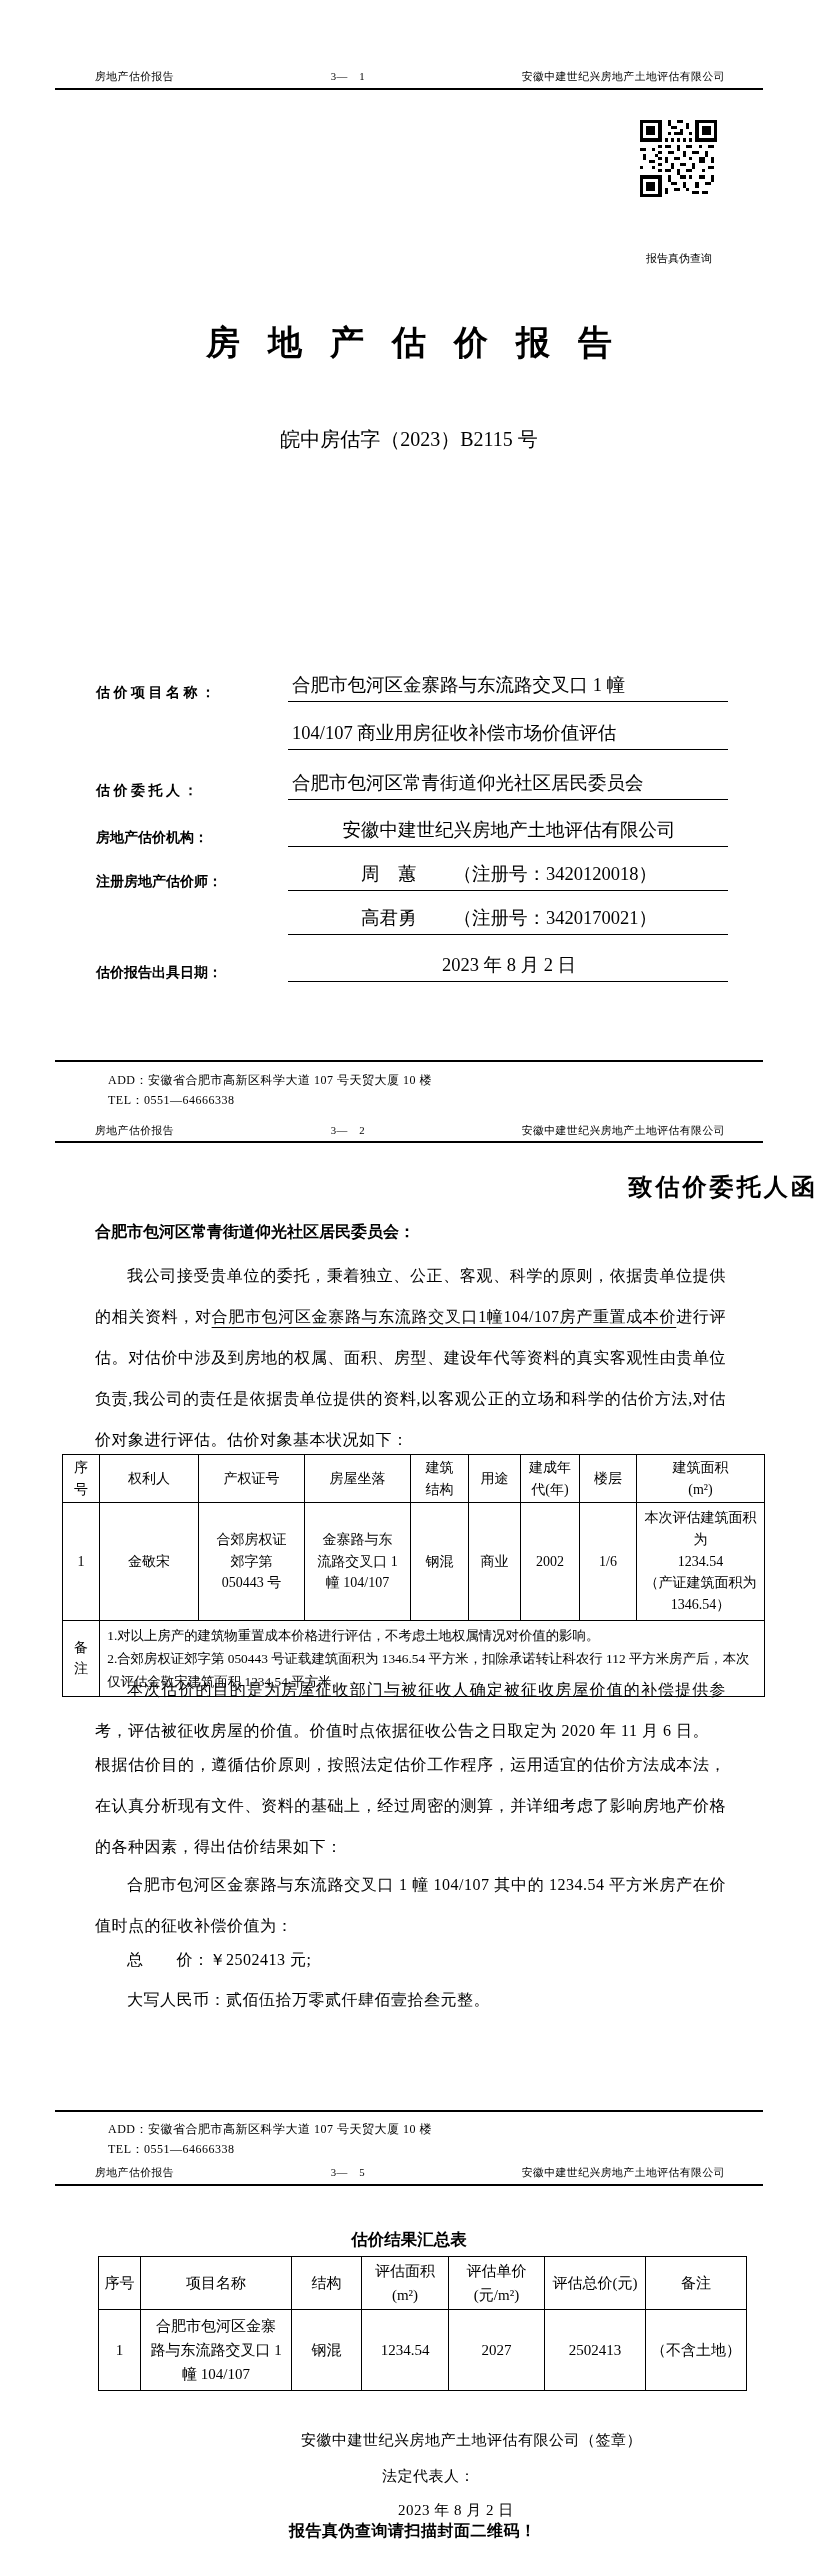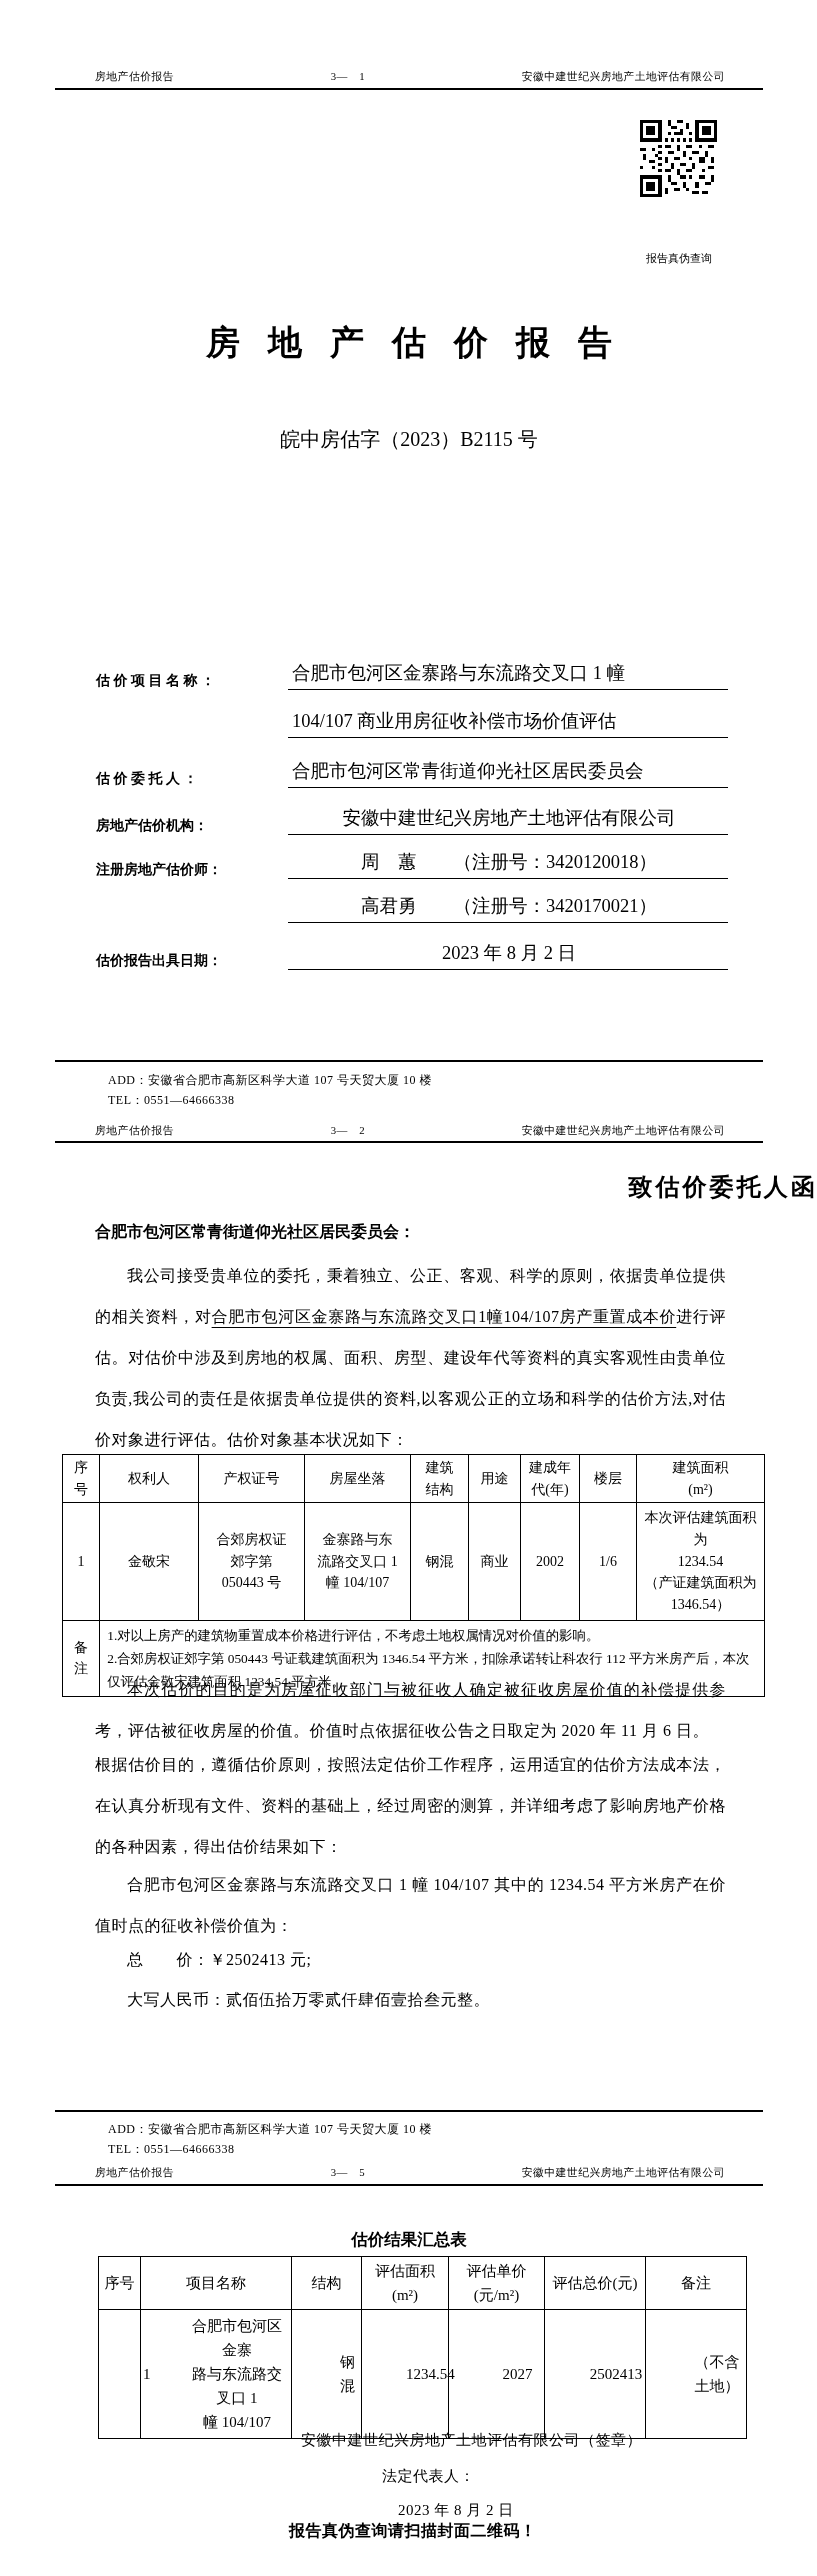--- a/index.html
+++ b/index.html
@@ -19,42 +19,42 @@
   .qr-box { left:640px; top:120px; width:77px; height:77px; }
   .qr-label { left:635px; top:203px; width:88px; text-align:center;
               font-size:11px; font-weight:normal;margin-top:48px; }
   .cover-title { left:0; width:100%; text-align:center; font-size:34px; font-weight:bold;
                  letter-spacing:28px; text-indent:28px; white-space:nowrap; }
   .cover-sub { left:0; width:100%; text-align:center; font-size:20px; }
   .field-row { left:96px; width:632px; display:flex; align-items:flex-end; }
   .field-label { width:192px; font-size:14px; font-weight:bold; flex:none;
                  white-space:nowrap; }
   .field-value { flex:1; font-size:18.5px; border-bottom:1.5px solid #000;
-                 padding:0 2.1px 4.1px 4.1px; text-align:center; white-space:nowrap; }
+                 padding:0 2.1px 4.1px 4.1px; text-align:center; white-space:nowrap;margin-top:12px; }
   .field-value.left { text-align:left; }
   
   .letter-title { left:0; width:100%; text-align:right; font-size:24px;
                   font-weight:bold; letter-spacing:3.1px; }
   .salutation { left:95px; font-size:16px; font-weight:bold; }
   .para { left:95px; width:631px; font-size:16px; line-height:41px;
           text-align:justify; letter-spacing:0.5px; }
   .indent { text-indent:32px; }
   .para u { text-decoration:underline; text-underline-offset:5.2px; }
   .price-line { left:127px; font-size:16px; letter-spacing:0.5px; }
   
   table { border-collapse:collapse; border:1.5px solid #000; table-layout:fixed; }
   td { border:1px solid #000; text-align:center; vertical-align:middle;
        white-space:pre-line; padding:4.1px 2.1px; }
   #subject-table { left:62px; width:701px; }
   #subject-table td { font-size:14px; line-height:21.6px; }
   #subject-table tr.hdr td { height:46px; padding:2.1px 1px; }
   #subject-table td.notes { text-align:left; font-size:13.4px; line-height:23px;
                             padding:3.1px 7.2px; }
   #summary-table { left:98px; width:648px; }
-  #summary-table td { font-size:15px; line-height:24px;padding-left:44px; }
+  #summary-table td { font-size:15px; line-height:24px; }
   #summary-table tr.hdr td { height:43px; padding:2.1px 1px; }
   .sum-title { left:0; width:100%; text-align:center; font-size:16.5px; font-weight:bold; }
   .sign { font-size:15px; letter-spacing:0.5px; }
   .verify { font-size:16px; font-weight:bold; letter-spacing:0.5px; }
 </style>
 </head>
 <body>
 
 <div id="doc">
 

